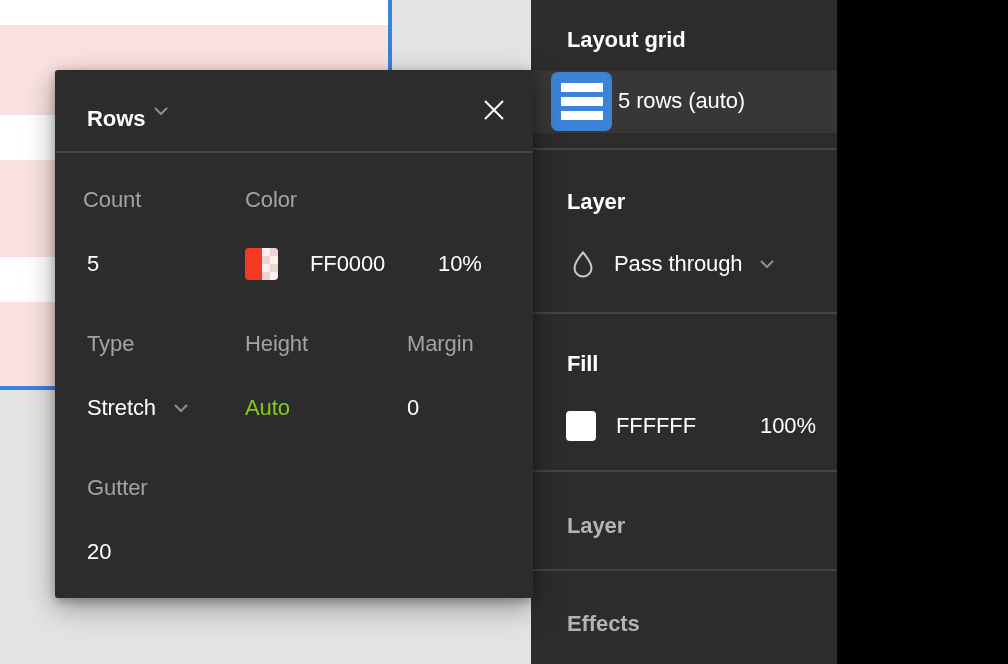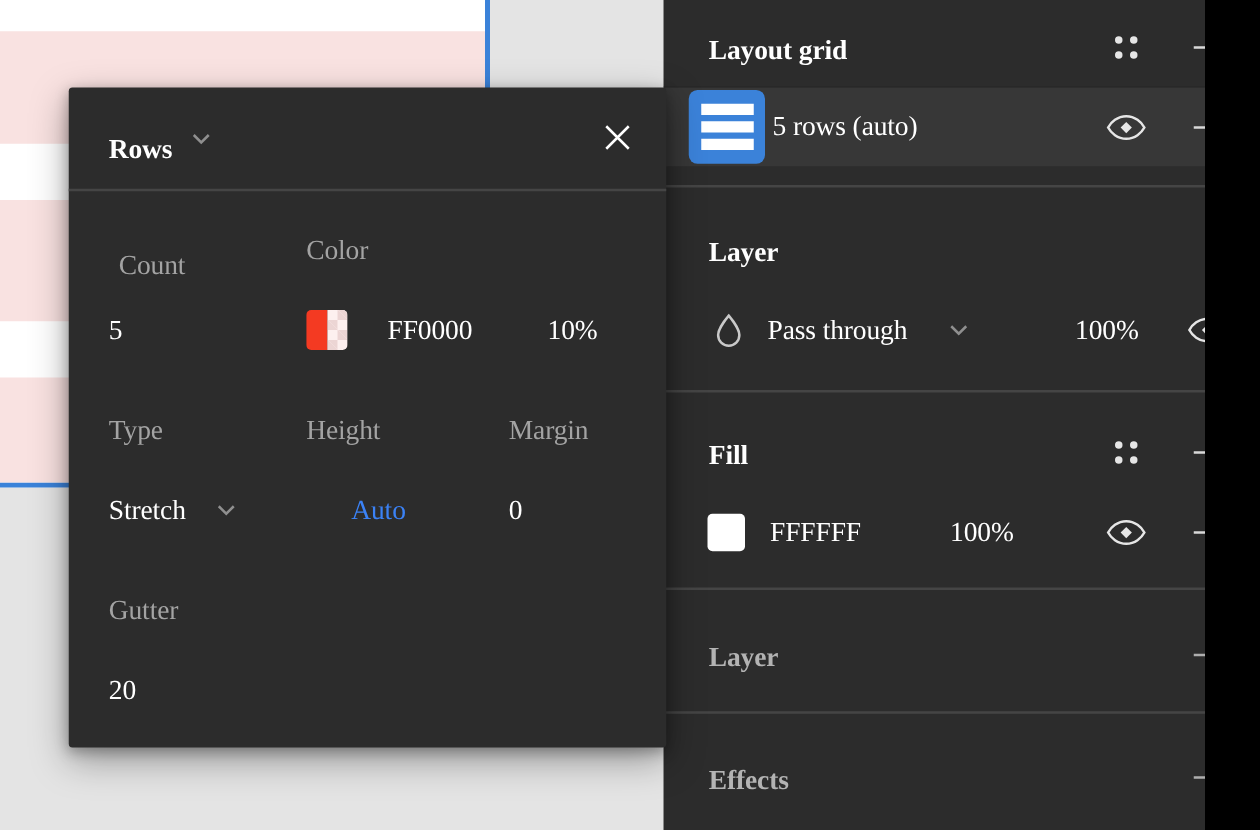--- a/index.html
+++ b/index.html
@@ -1,33 +1,33 @@
 <!DOCTYPE html>
 <html><head>
 <meta charset="utf-8">
 <style>
   html,body{margin:0;padding:0;background:#000;}
-  .screen{position:relative;width:964px;height:664px;overflow:hidden;
-    font-family:Liberation Serif, serif;
+  .screen{position:relative;width:837px;height:664px;overflow:hidden;
+    font-family:Liberation Sans, sans-serif;
     -webkit-font-smoothing:antialiased;}
 
   
   .canvas{position:absolute;left:0;top:0;width:531px;height:664px;background:#e4e4e4;}
   .frame{position:absolute;left:0;top:0;width:388px;height:386px;background:#ffffff;
     border-right:4px solid #3b82d9;border-bottom:4px solid #3b82d9;}
   .stripe{position:absolute;left:0;right:0;background:#f9e2e1;}
 
   
   .sidebar{position:absolute;left:531px;top:0;width:477px;height:664px;background:#2c2c2c;z-index:2;}
   .sidebar .abs{position:absolute;}
   .h{font-size:22px;font-weight:700;color:#ffffff;letter-spacing:-0.1px;}
   .h-dim{font-size:22px;font-weight:700;color:#b3b3b3;letter-spacing:-0.1px;}
   .v{font-size:22px;color:#ffffff;letter-spacing:-0.1px;line-height:22px;text-align:right;}
   .lbl{font-size:22px;color:#a3a3a3;letter-spacing:-0.1px;line-height:22px;}
-  .dim{color:#3b82f6;margin-left:36px;}
+  .dim{color:#84cc16;}
   .sec-divider{position:absolute;left:0;right:0;height:2px;background:#454545;}
 
   .grid-row{position:absolute;left:0;right:0;top:69px;height:64px;background:#373737;
     box-shadow:inset 0 1px 0 #242424;}
   .rows-icon{position:absolute;left:20px;top:3px;width:61px;height:59px;border-radius:7px;
     background:#3b82d9;display:flex;flex-direction:column;justify-content:center;align-items:center;gap:5px;}
   .rows-icon .bar{width:42px;height:9px;background:#ffffff;}
 
   .icon-btn{display:flex;align-items:center;justify-content:center;cursor:default;}
 
@@ -178,21 +178,21 @@
         <path d="M2 2 L8 8 L14 2" fill="none" stroke="#8f8f8f" stroke-width="2"></path>
       </svg>
     </div>
     <div class="abs icon-btn" style="left:424px;top:25px;">
       <svg width="30" height="30" viewBox="0 0 30 30">
         <path d="M6 6 L24 24 M24 6 L6 24" stroke="#ffffff" stroke-width="2" fill="none"></path>
       </svg>
     </div>
     <div class="p-divider"></div>
 
-    <div class="abs lbl" style="left:40px;top:119px;margin-top:12px;">Count</div>
+    <div class="abs lbl" style="left:28px;top:119px;">Count</div>
     <div class="abs lbl" style="left:190px;top:119px;">Color</div>
 
     <div class="abs v" style="left:32px;top:183px;">5</div>
     <div class="color-swatch">
       <div class="solid"></div>
       <div class="alpha"></div>
     </div>
     <div class="abs v" style="left:255px;top:183px;">FF0000</div>
     <div class="abs v" style="left:383px;top:183px;">10%</div>
 

